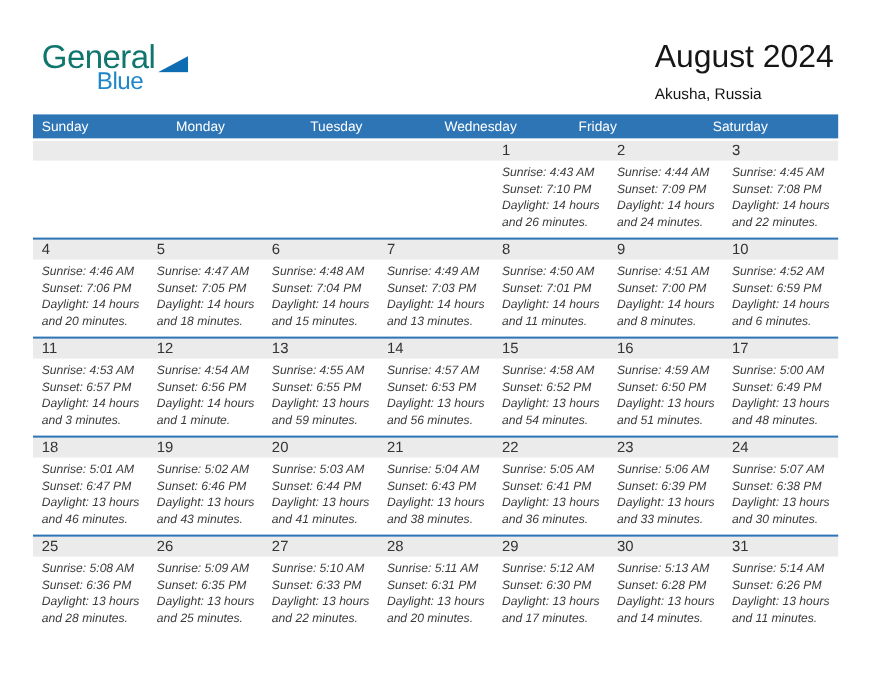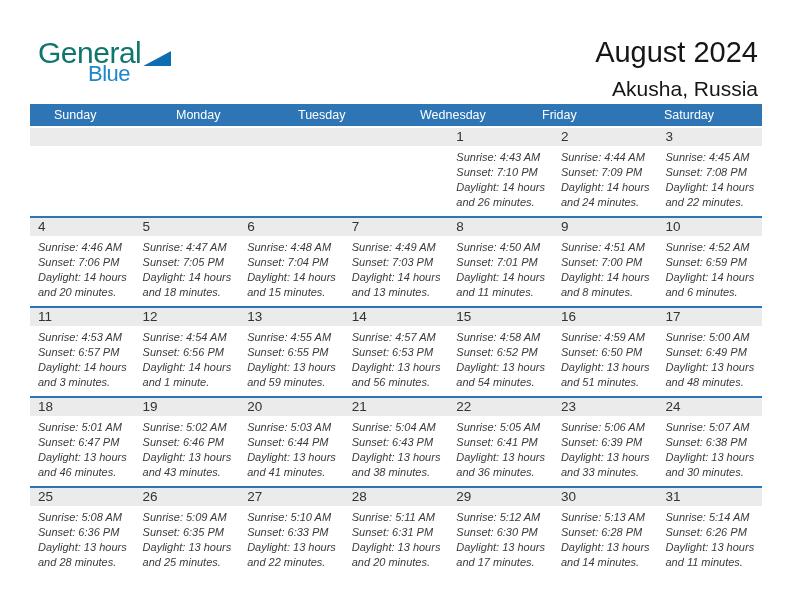--- a/index.html
+++ b/index.html
@@ -7,28 +7,28 @@
         font-family:"Liberation Sans", sans-serif;overflow:hidden;}
 
   
   .logo{position:absolute;left:38px;top:38px;line-height:1;}
   .logo-line1{display:flex;align-items:flex-end;font-size:30px;color:#0f766e;letter-spacing:-0.5px;}
   .logo-tri{width:28px;height:15px;background:#0D6CB2;margin:0 0 2px 2px;
             clip-path:polygon(0 100%,100% 0,100% 100%);}
   .logo-line2{font-size:22px;color:#1F87C9;margin:-5px 0 4px 50px;letter-spacing:-0.5px;}
 
   
-  .titlebox{position:absolute;top:36px;right:34px;text-align:right;}
+  .titlebox{position:absolute;top:36px;right:34px;text-align:left;}
   .title{font-size:29px;color:#161616;}
-  .location{font-size:21px;color:#161616;margin-top:8px;}
+  .location{font-size:14px;color:#161616;margin-top:8px;}
 
   
   .calendar{position:absolute;left:30px;top:104px;width:732px;}
   .weekday-header{display:flex;background:#2E75B6;height:22px;}
-  .wd{flex:1;color:#ffffff;font-size:12.5px;line-height:22px;padding-left:24px;}
+  .wd{flex:1;color:#ffffff;font-size:12.5px;line-height:22px;padding-left:8px;}
 
   .week{position:relative;height:90px;border-top:2px solid #2E75B6;box-sizing:border-box;}
   .week.first{border-top-color:#ffffff;}
   .band{position:absolute;left:0;top:0;right:0;height:18px;background:#EBEBEB;}
   .cells{position:relative;display:flex;height:100%;}
   .cell{flex:1;}
   .daynum{height:18px;line-height:18px;padding-left:8px;font-size:13.5px;color:#333333;}
   .details{padding:4px 0 0 8px;font-size:11px;line-height:15px;color:#3b3b3b;font-style:italic;}
   .line{white-space:nowrap;}
 </style>

